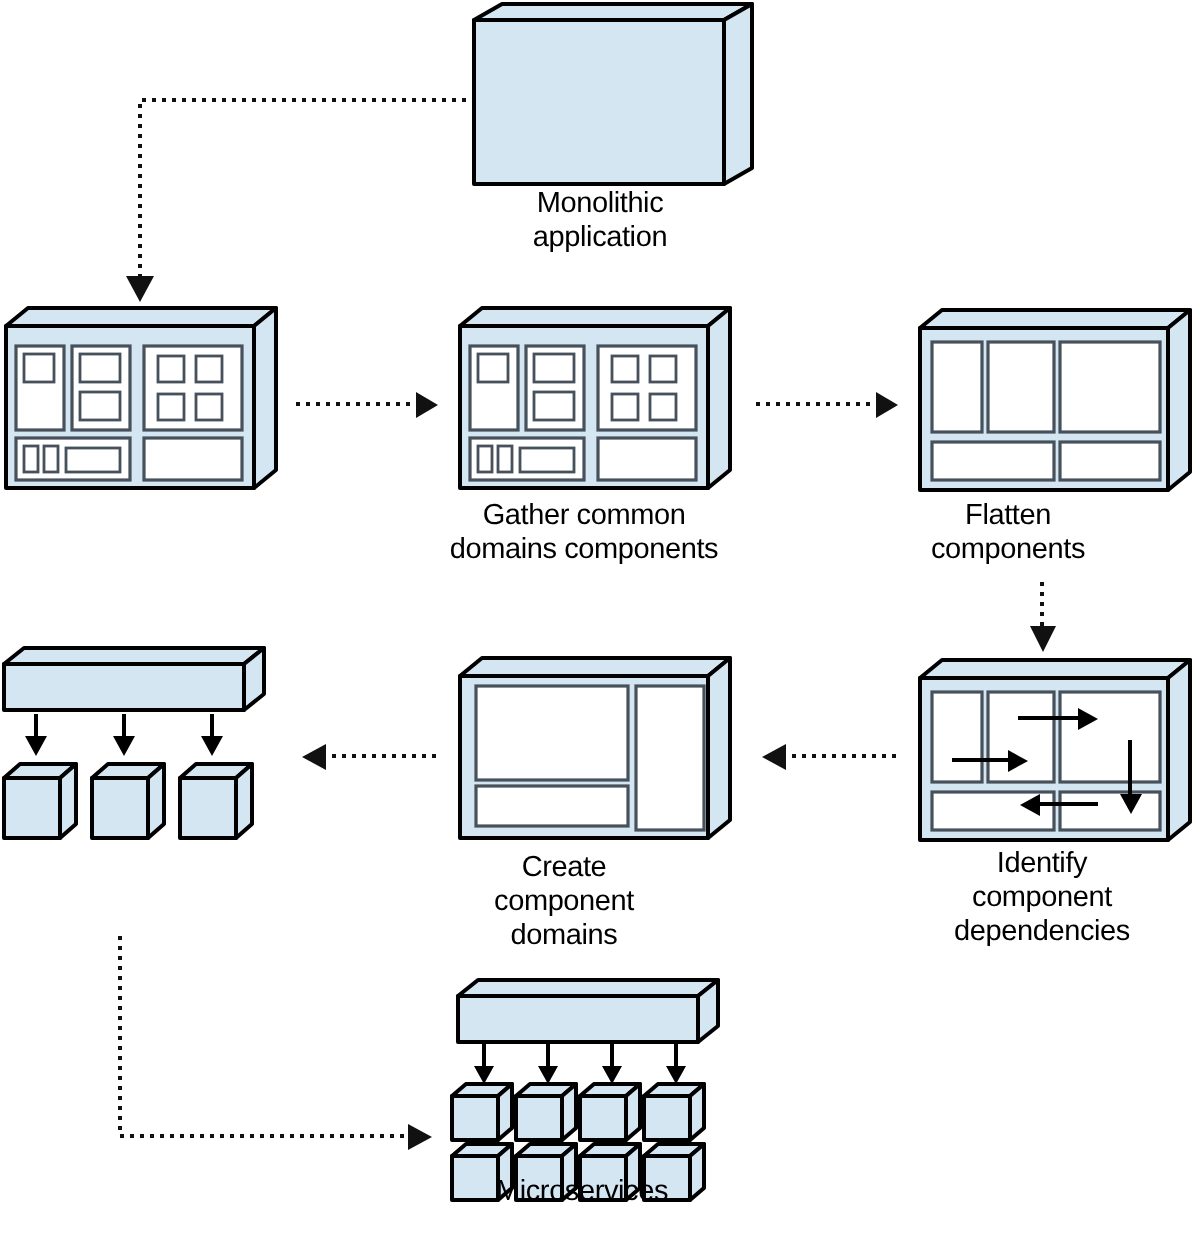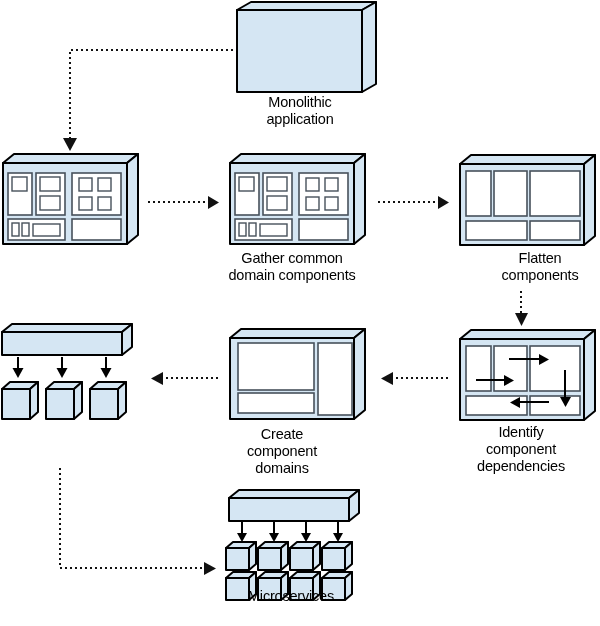--- a/index.html
+++ b/index.html
@@ -166,22 +166,22 @@
       <use href="#cubesm" x="226" y="572"></use>
       <use href="#cubesm" x="258" y="572"></use>
       <use href="#cubesm" x="290" y="572"></use>
       <use href="#cubesm" x="322" y="572"></use>
     </g>
   </svg>
 
   <div class="label" style="left:300px;top:94px">Monolithic
 application</div>
   <div class="label" style="left:292px;top:250px">Gather common
-domain components</div>
-  <div class="label" style="left:540px;top:250px">Flatten
+domains components</div>
+  <div class="label" style="left:504px;top:250px">Flatten
 components</div>
   <div class="label" style="left:282px;top:426px">Create
 component
 domains</div>
   <div class="label" style="left:521px;top:424px">Identify
 component
 dependencies</div>
   <div class="label" style="left:291px;top:588px">Microservices</div>
 </div>
 

